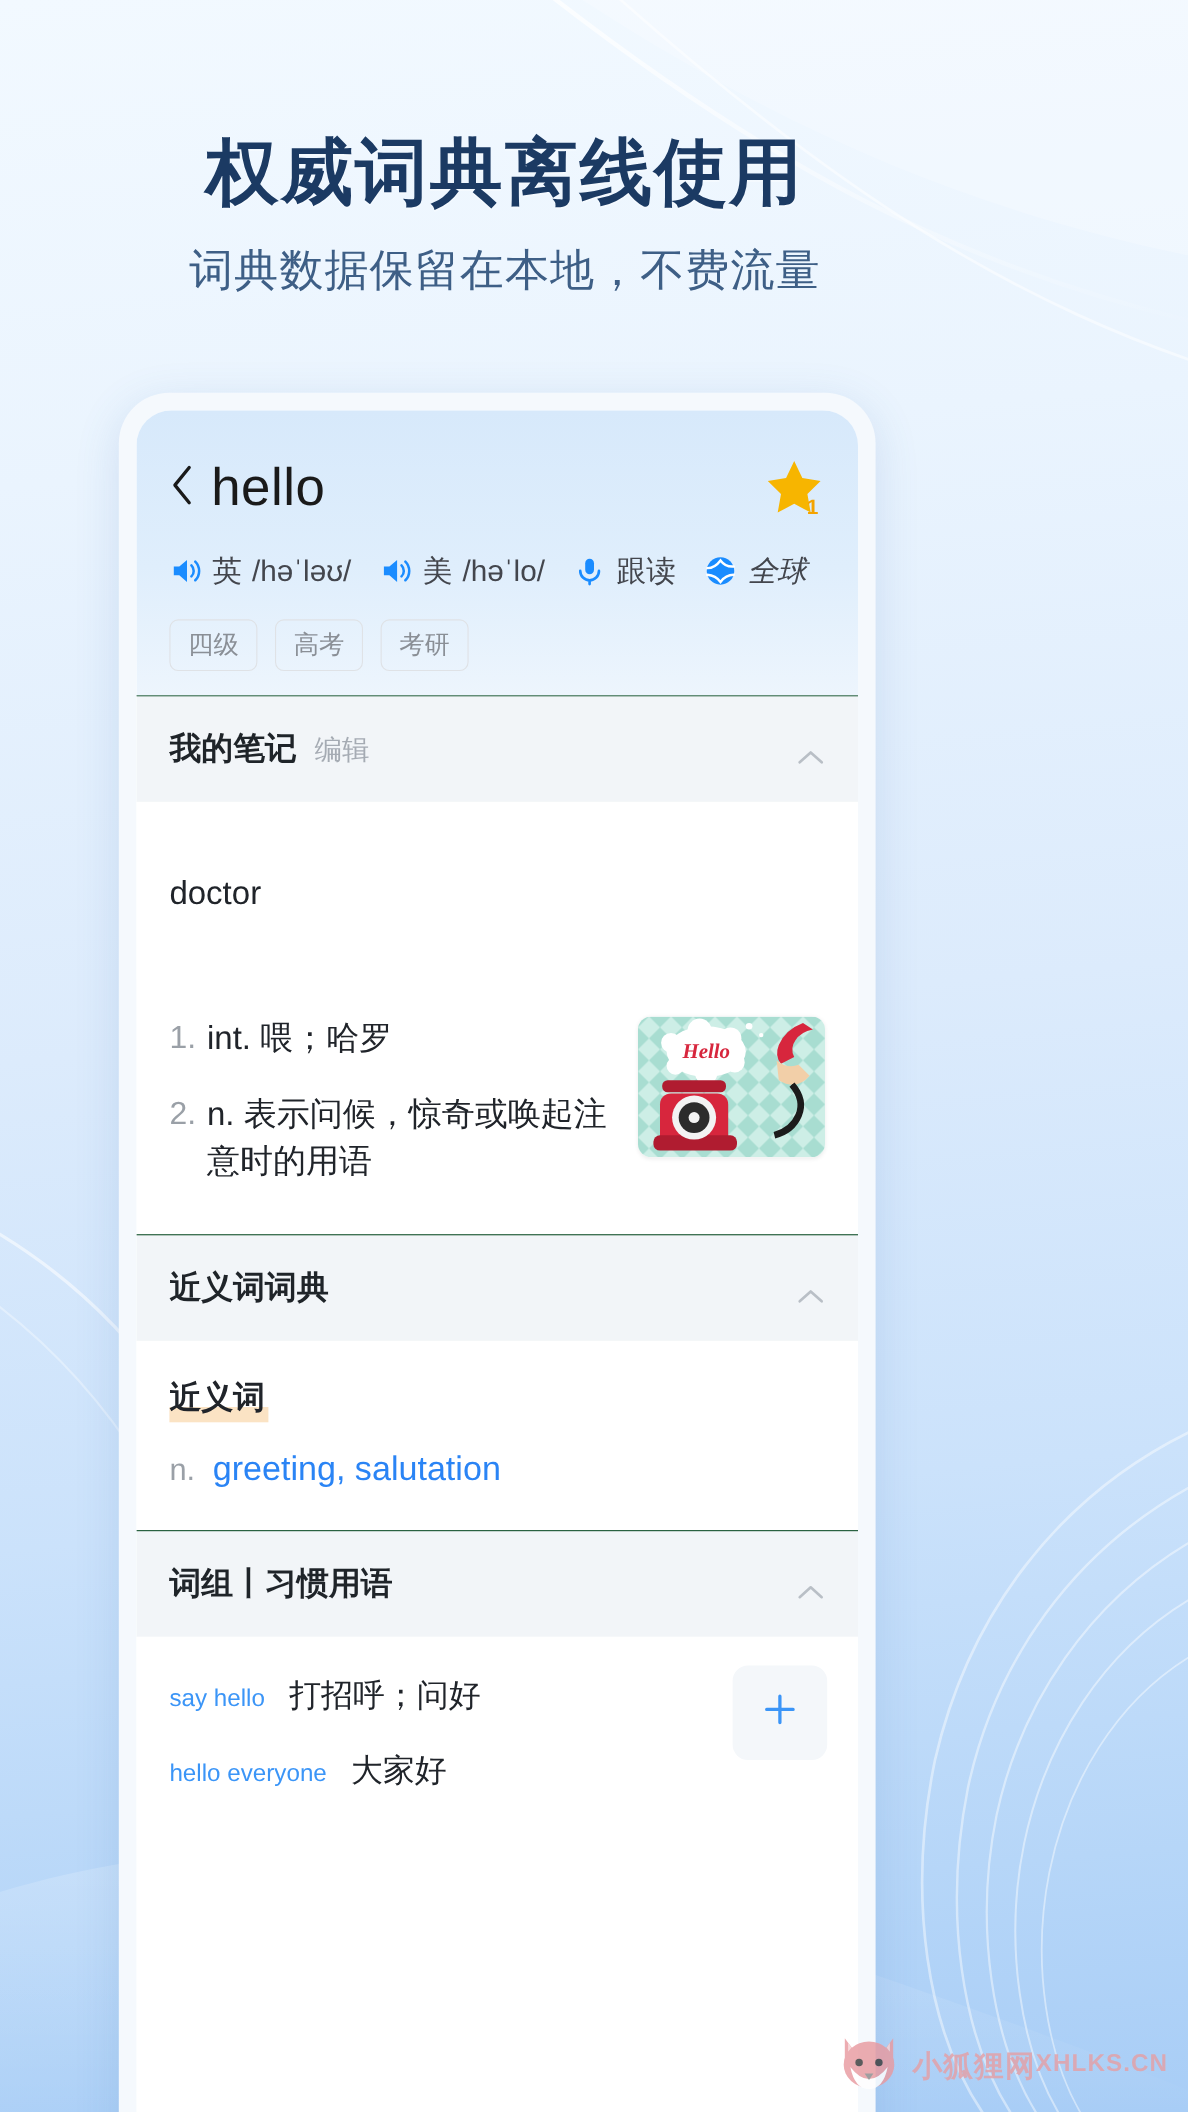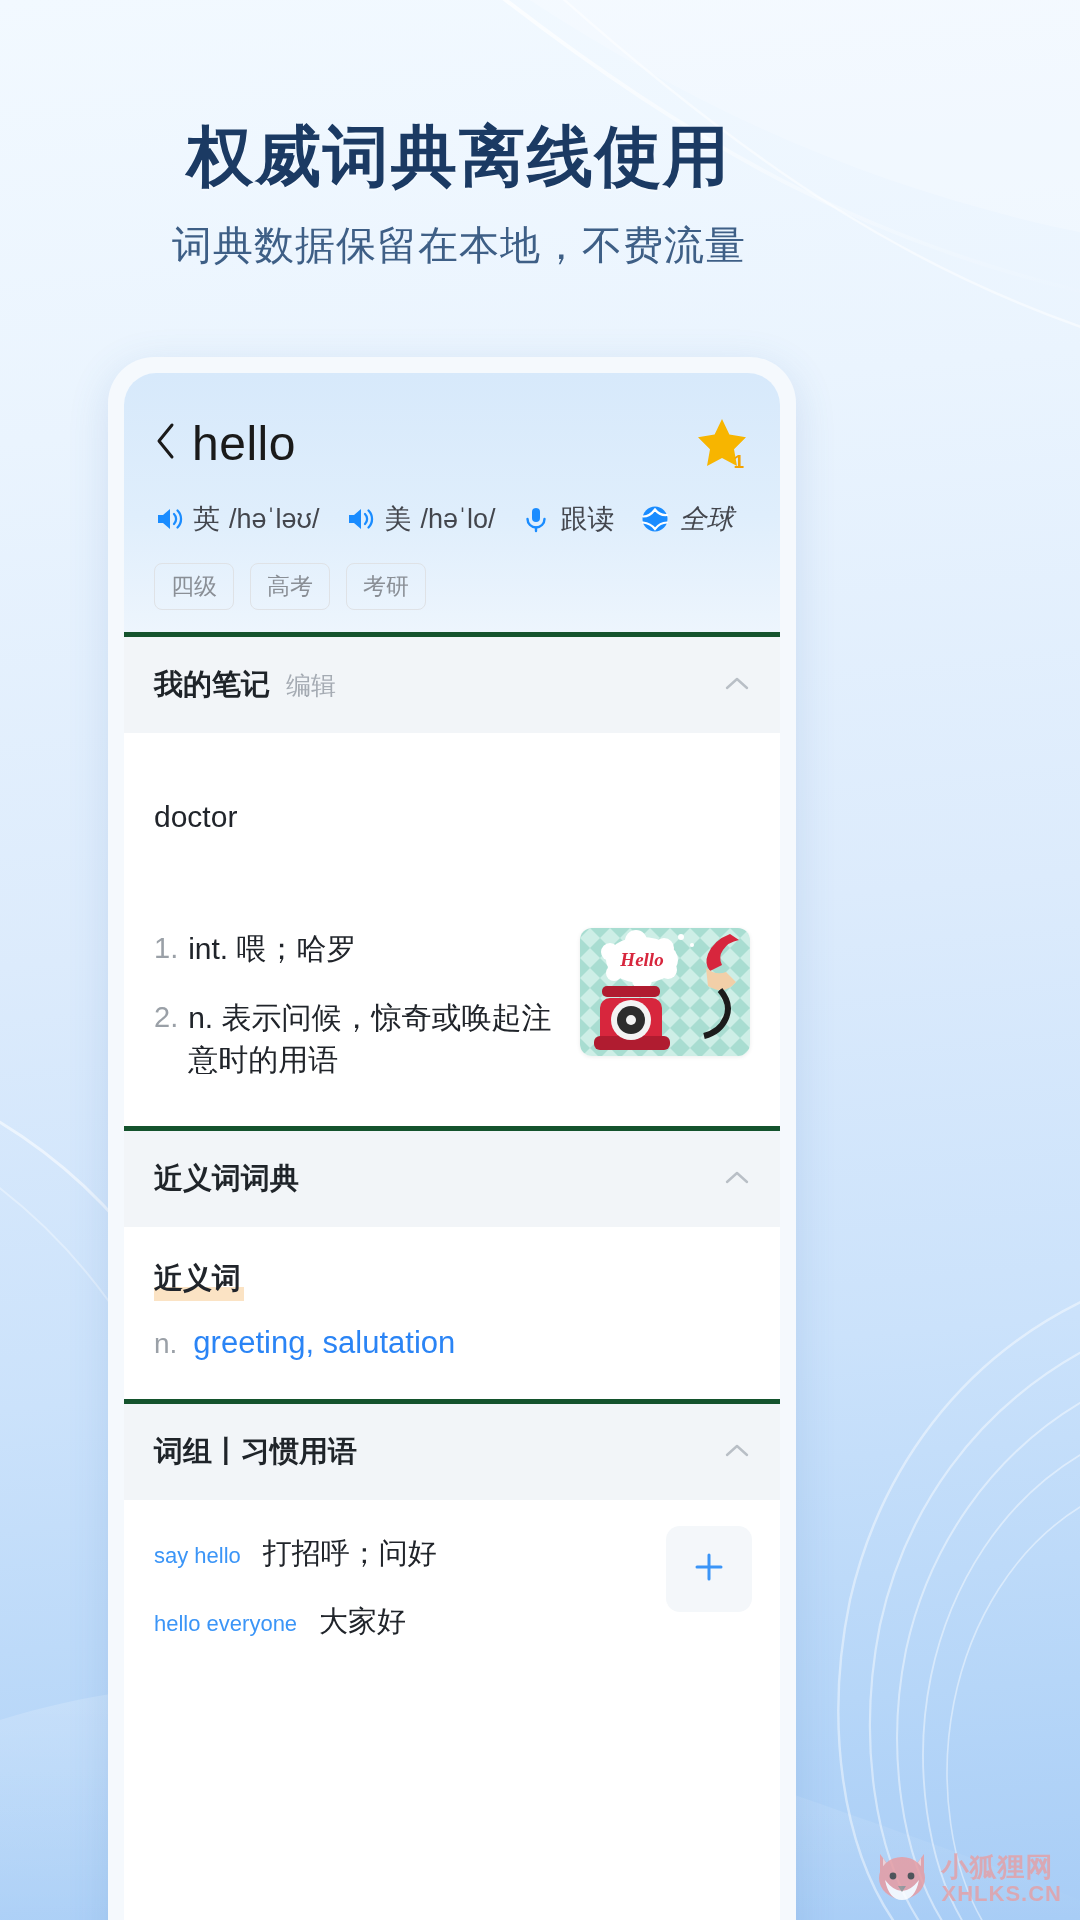--- a/index.html
+++ b/index.html
@@ -65,22 +65,22 @@
 
   
   .tag-row { display:flex; gap:16px; margin-top:26px; padding-bottom:6px; }
   .tag {
     border:1px solid #dfe2e6; border-radius:8px; padding:7px 16px;
     font-size:23px; color:#8a8f96; background:transparent;
   }
 
   
   .sec-head {
-    background:#f2f5f8; padding:28px 30px; display:flex; align-items:center;
-    justify-content:space-between; border-top:5px solid #14532d;
+    background:#f2f5f8; padding:28px 30px; display:flex; align-items:flex-end;
+    justify-content:space-between; border-top:1px solid #14532d;
   }
   .sec-head-left { display:flex; align-items:baseline; gap:16px; }
   .sec-title { font-size:29px; font-weight:bold; color:#1f2429; }
   .sec-action { font-size:25px; color:#a5abb3; }
   .chev-up { width:26px; height:16px; flex:0 0 auto; }
 
   
   .sec-body { background:#fff; padding:30px; }
   .note-text { font-size:30px; color:#20242a; padding:8px 0 30px 0;margin-top:29px; }
 
@@ -116,21 +116,21 @@
     background:#f4f7fa; border-radius:14px; display:flex;
     align-items:center; justify-content:center;
   }
   .add-btn svg { width:36px; height:36px; }
 
   
   .watermark {
     position:absolute; right:18px; bottom:10px; display:flex; align-items:center; gap:10px;
     opacity:.82;
   }
-  .wm-text { display:flex; flex-direction:column; line-height:1.05; }
+  .wm-text { display:flex; line-height:1.05; }
   .wm-cn { font-size:27px; color:#e4a0a6; font-weight:bold; letter-spacing:1px; }
   .wm-en { font-size:22px; color:#e4a0a6; font-weight:bold; letter-spacing:1px; }
 </style>
 </head>
 <body>
 
 <div class="bg-decor">
   <svg viewBox="0 0 1080 1920" xmlns="http://www.w3.org/2000/svg">
     <defs>
       <linearGradient id="swoosh" x1="0" y1="0" x2="1" y2="1">

